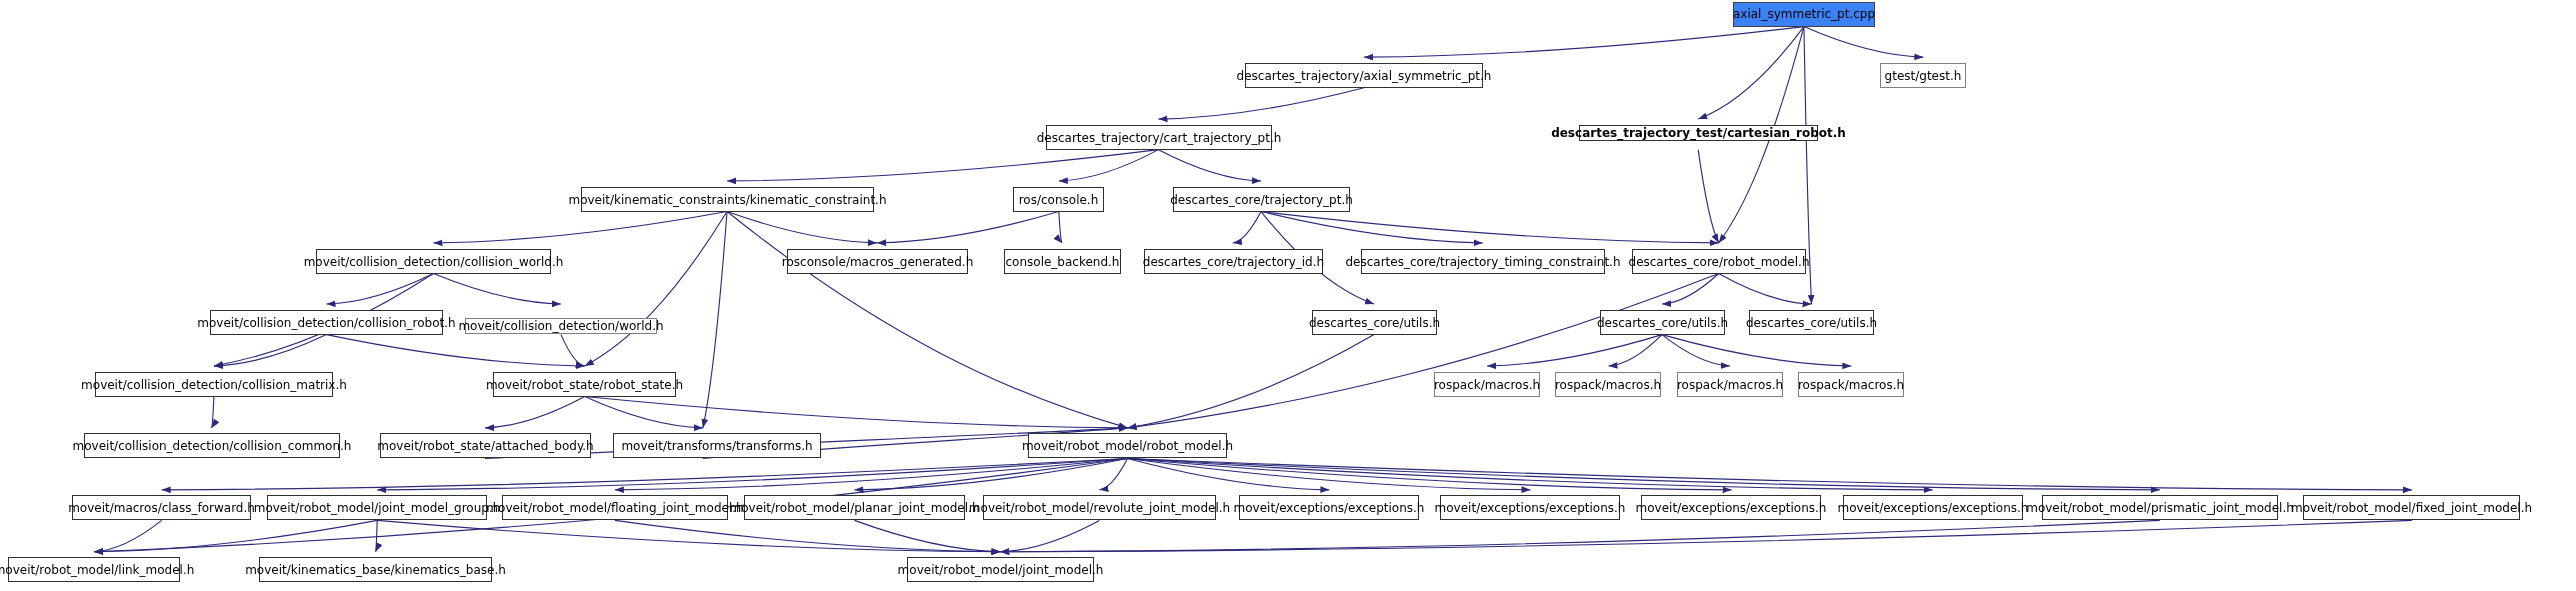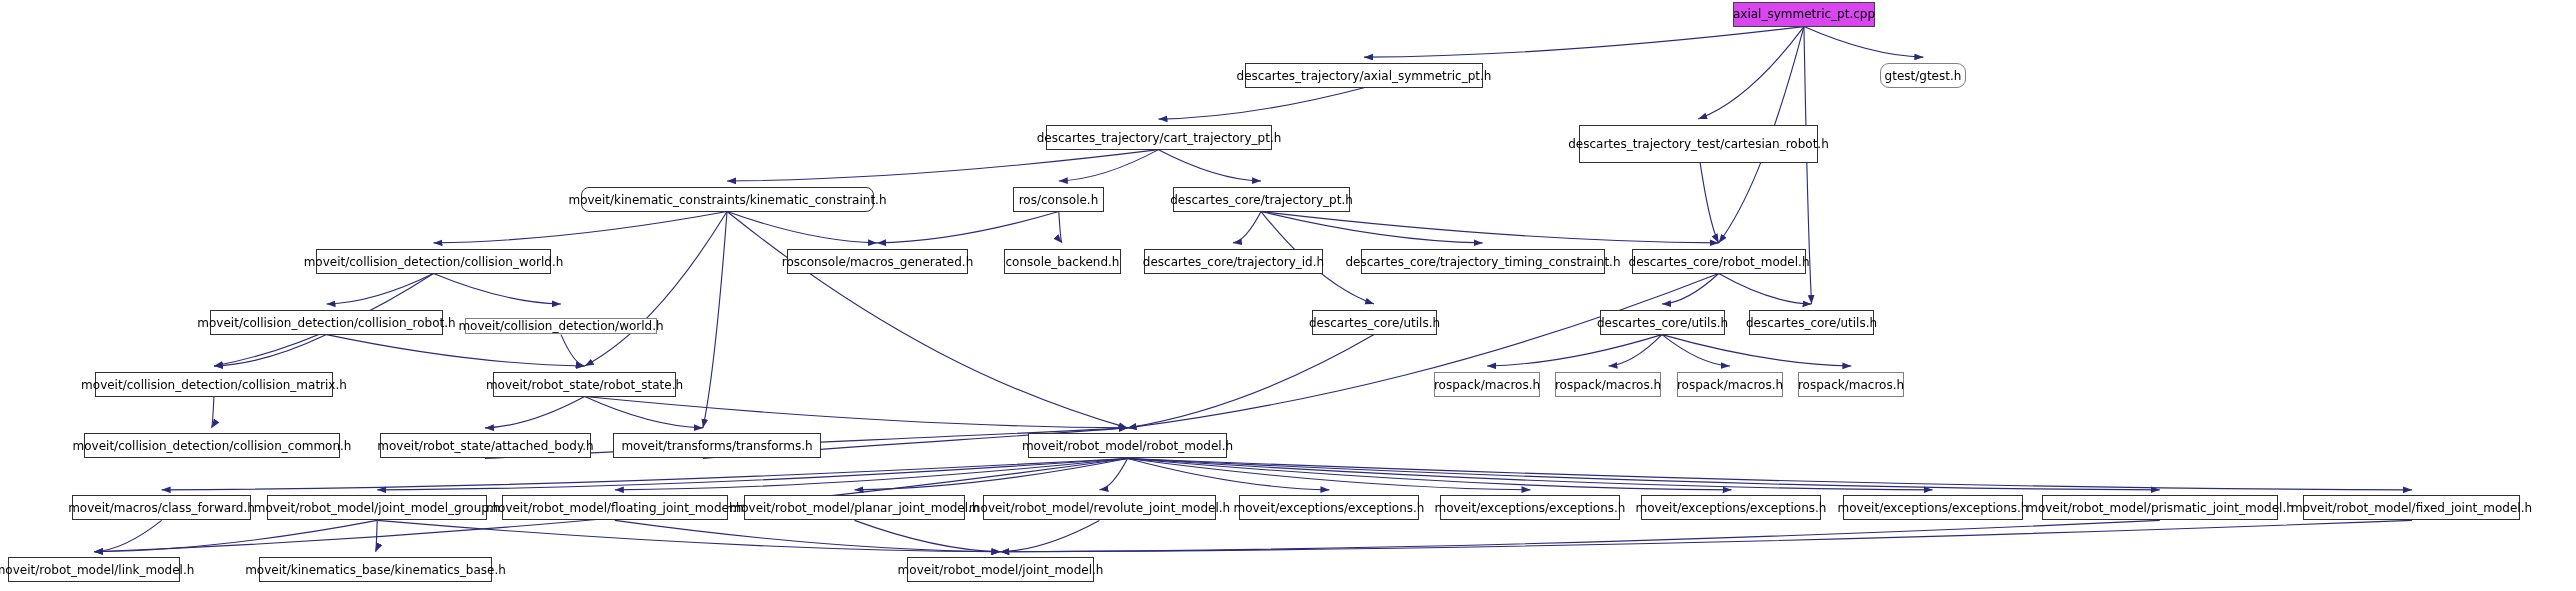--- a/index.html
+++ b/index.html
@@ -20,21 +20,21 @@
     color:#000000;
     font-size:12px;
     line-height:1;
     display:flex;
     align-items:center;
     justify-content:center;
     white-space:nowrap;
     letter-spacing:0px;
   }
   .node.root{
-    background:#d946ef;
+    background:#3b82f6;
     border:0.8px solid #404040;
   }
   .node.dark{
     border:0.8px solid #303030;
   }
 </style>
 </head>
 <body>
 
 <div id="canvas">
@@ -109,30 +109,30 @@
         <path d="M2999,647 C2332.1,672.3 1770.5,684.72 1244,686" fill="none" stroke="#2a2a7a" stroke-width="1.4" marker-end="url(#arrow)"></path>
       </g>
   </svg>
   <div id="node-layer">
       <div class="node root" style="left: 1733px; top: 1.6px; width: 142px; height: 25px;">
         <span>axial_symmetric_pt.cpp</span>
       </div>
       <div class="node dark" style="left: 1245px; top: 63px; width: 238px; height: 25px;">
         <span>descartes_trajectory/axial_symmetric_pt.h</span>
       </div>
-      <div class="node" style="left: 1880px; top: 63px; width: 86px; height: 25px; border-radius: 9px;">
+      <div class="node" style="left: 1880px; top: 63px; width: 86px; height: 25px;">
         <span>gtest/gtest.h</span>
       </div>
       <div class="node dark" style="left: 1046px; top: 125px; width: 226px; height: 25px;">
         <span>descartes_trajectory/cart_trajectory_pt.h</span>
       </div>
-      <div class="node dark" style="left: 1579px; top: 125px; width: 239px; height: 38px;">
+      <div class="node dark" style="left: 1579px; top: 125px; width: 239px; height: 16px; font-weight: bold;">
         <span>descartes_trajectory_test/cartesian_robot.h</span>
       </div>
-      <div class="node dark" style="left: 581px; top: 187px; width: 293px; height: 25px; border-radius: 8px;">
+      <div class="node dark" style="left: 581px; top: 187px; width: 293px; height: 25px;">
         <span>moveit/kinematic_constraints/kinematic_constraint.h</span>
       </div>
       <div class="node dark" style="left: 1013px; top: 187px; width: 91px; height: 25px;">
         <span>ros/console.h</span>
       </div>
       <div class="node dark" style="left: 1173px; top: 187px; width: 177px; height: 25px;">
         <span>descartes_core/trajectory_pt.h</span>
       </div>
       <div class="node dark" style="left: 316px; top: 249px; width: 235px; height: 25px;">
         <span>moveit/collision_detection/collision_world.h</span>

